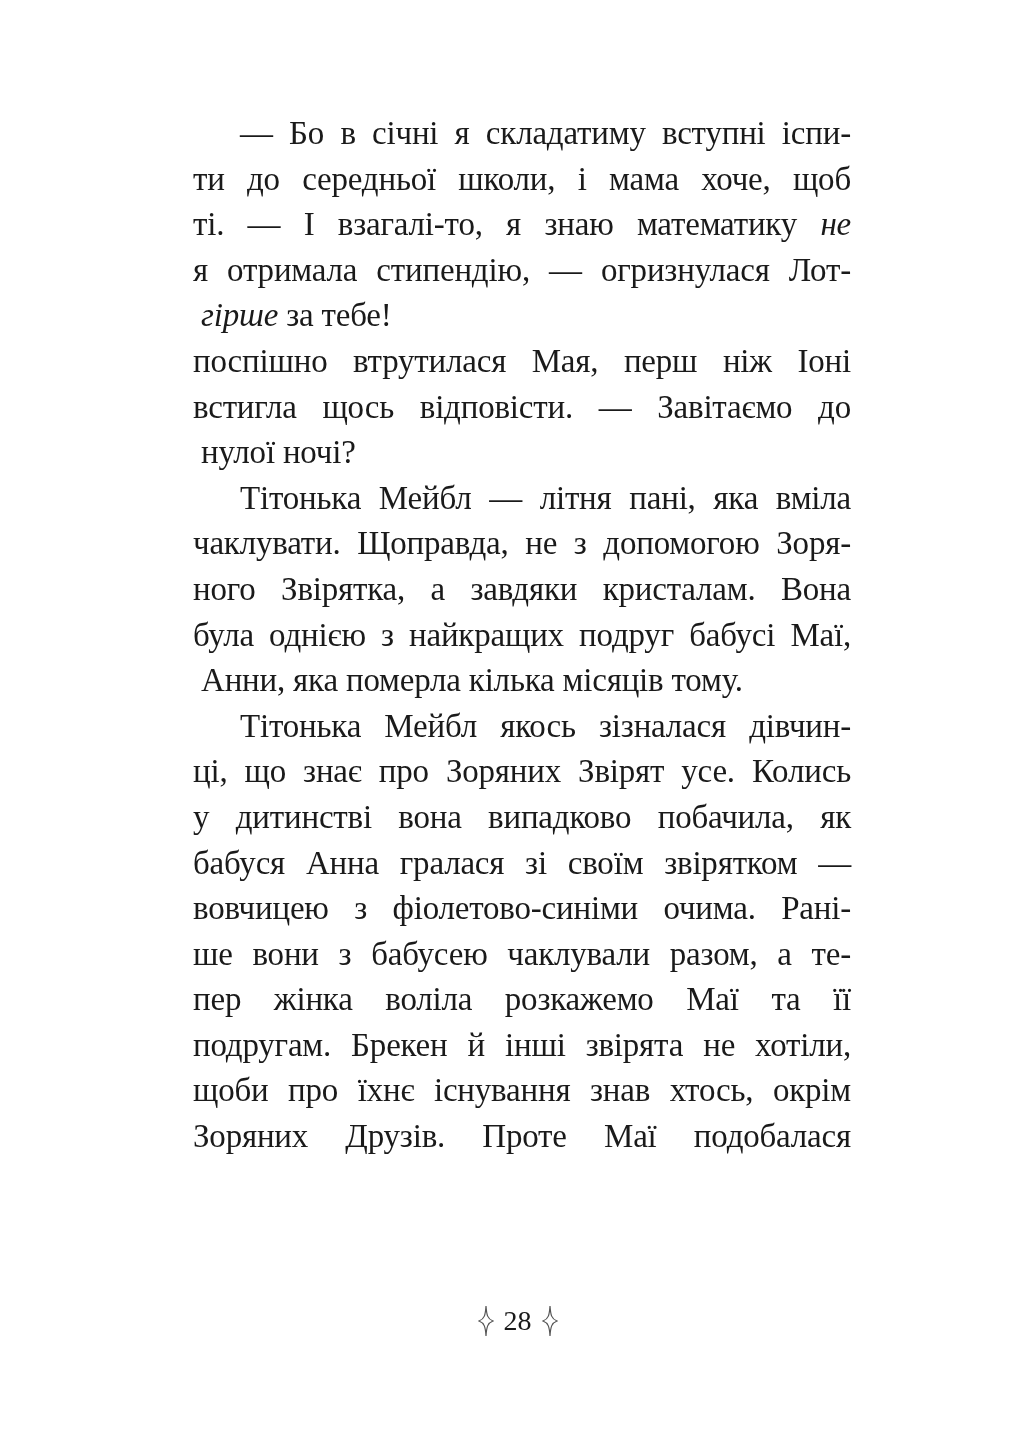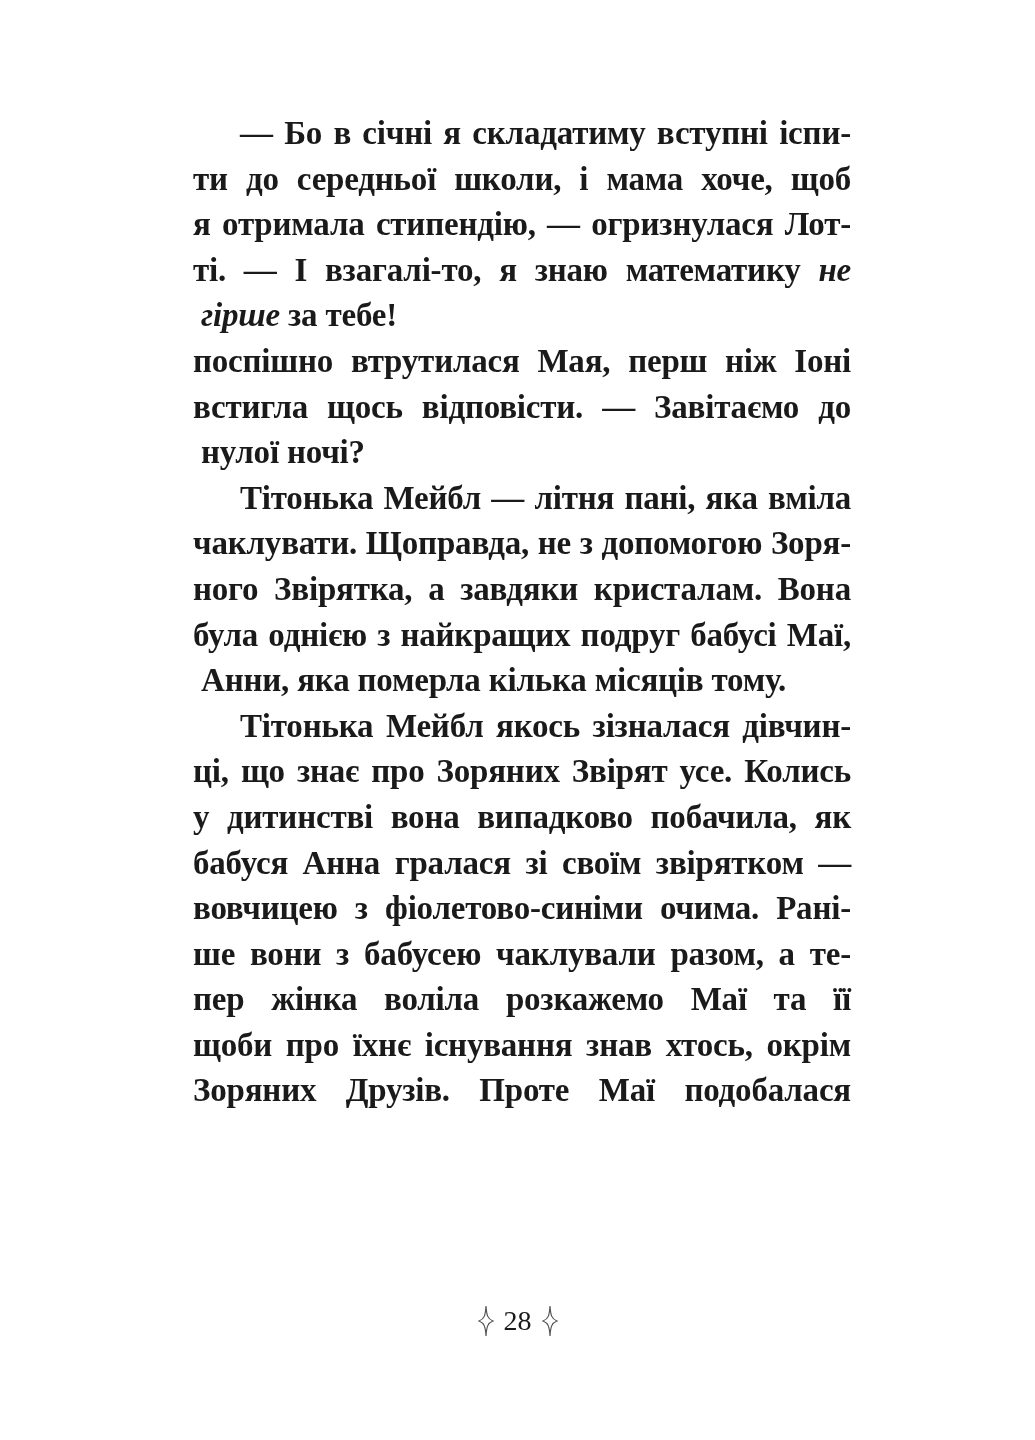--- a/index.html
+++ b/index.html
@@ -8,42 +8,41 @@
   .line {
     font-family: "Liberation Serif", "DejaVu Serif", serif;
     font-size: 33px;
     color: #1a1a1a;
     height: 45.6px;
     line-height: 45.6px;
     white-space: nowrap;
     text-align: justify;
     text-align-last: justify;
     letter-spacing: -0.2px;
-    font-weight: bold;
   }
   .line.indent { padding-left: 47px; }
   .line.last { text-align-last: left; margin-left: 8px; }
   .line em { font-style: italic; }
   .footer {
     position: absolute; left: 0; width: 1035px; top: 1305px;
     display: flex; justify-content: center; align-items: center; gap: 10px;
     font-family: "Liberation Serif", "DejaVu Serif", serif;
     font-size: 28px; color: #1a1a1a;
   }
   .star { width: 16px; height: 30px; display: inline-block; }
 </style>
 </head>
 <body>
 
 <div class="page">
   <div>
     <div class="line indent">— Бо в січні я складатиму вступні іспи-</div>
     <div class="line">ти до середньої школи, і мама хоче, щоб</div>
+    <div class="line"><span>ті. — І взагалі-то, я знаю математику </span><em>не</em></div>
     <div class="line">я отримала стипендію, — огризнулася Лот-</div>
-    <div class="line"><span>ті. — І взагалі-то, я знаю математику </span><em>не</em></div>
     <div class="line last"><em>гірше</em> <span>за тебе!</span></div>
   </div>
   <div>
     <div class="line">поспішно втрутилася Мая, перш ніж Іоні</div>
     <div class="line">встигла щось відповісти. — Завітаємо до</div>
     <div class="line last">нулої ночі?</div>
   </div>
   <div>
     <div class="line indent">Тітонька Мейбл — літня пані, яка вміла</div>
     <div class="line">чаклувати. Щоправда, не з допомогою Зоря-</div>
@@ -52,20 +51,21 @@
     <div class="line last">Анни, яка померла кілька місяців тому.</div>
   </div>
   <div>
     <div class="line indent">Тітонька Мейбл якось зізналася дівчин-</div>
     <div class="line">ці, що знає про Зоряних Звірят усе. Колись</div>
     <div class="line">у дитинстві вона випадково побачила, як</div>
     <div class="line">бабуся Анна гралася зі своїм звірятком —</div>
     <div class="line">вовчицею з фіолетово-синіми очима. Рані-</div>
     <div class="line">ше вони з бабусею чаклували разом, а те-</div>
     <div class="line">пер жінка воліла розкажемо Маї та її</div>
+    <div class="line">подругам. Брекен й інші звірята не хотіли,</div>
     <div class="line">щоби про їхнє існування знав хтось, окрім</div>
     <div class="line">Зоряних Друзів. Проте Маї подобалася</div>
   </div>
 </div>
 
 <div class="footer">
   <svg class="star" viewBox="0 0 16 30">
     <path d="M8 0 C8.6 9 9.5 13 15 15 C9.5 17 8.6 21 8 30 C7.4 21 6.5 17 1 15 C6.5 13 7.4 9 8 0 Z" fill="none" stroke="#555" stroke-width="1.2"></path>
   </svg>
   <span>28</span>

